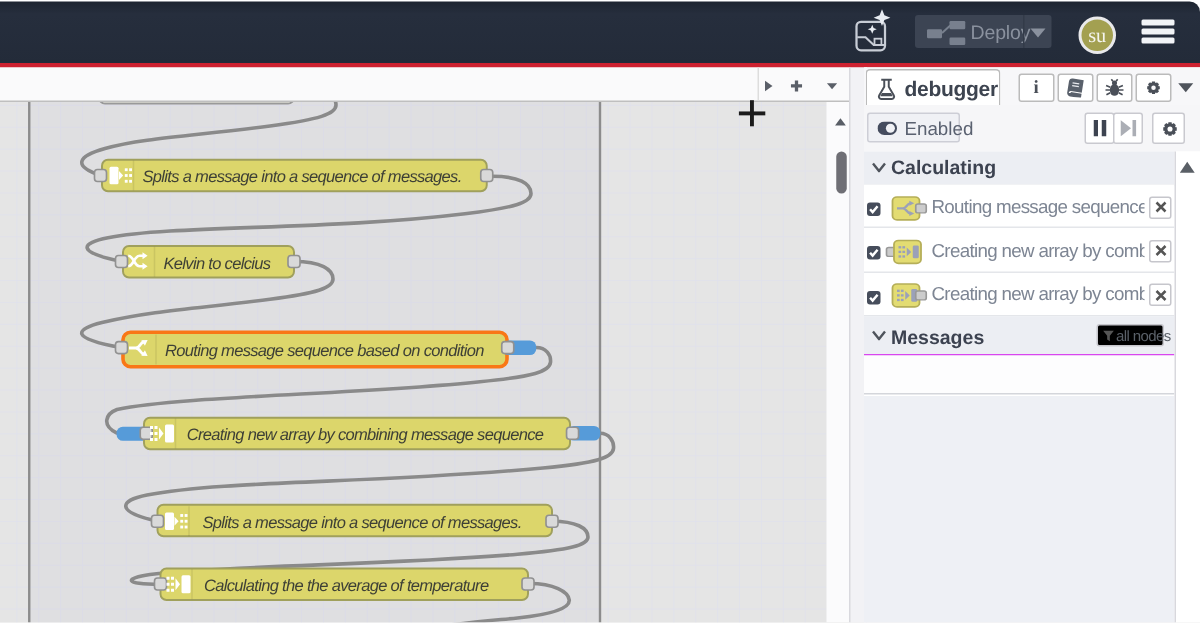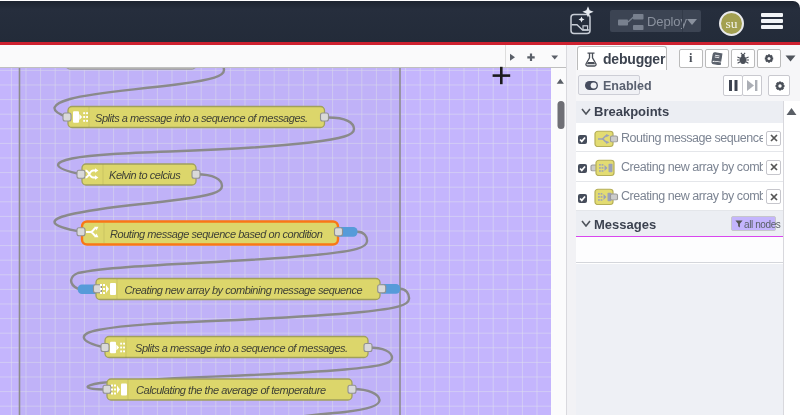--- a/index.html
+++ b/index.html
@@ -10,47 +10,47 @@
   #header{left:0;top:1px;width:800px;height:41px;background:linear-gradient(#1d2430,#262e3d 20%,#232b39);border-top-right-radius:7px;}
   #redline{left:0;top:42px;width:800px;height:3px;background:#ce2130;}
   #deploy{left:610px;top:10px;width:91px;height:22px;background:#3c4453;border-radius:2px;}
   #deploy .txt{position:absolute;left:37px;top:3.5px;color:#8a919e;font-size:13px;letter-spacing:-0.1px;}
   #deploy .sep{position:absolute;left:72px;top:0;width:1px;height:22px;background:#333b49;}
   #avatar{left:719px;top:10.5px;width:21px;height:21px;border-radius:50%;background:#a3a051;border:2px solid #e9e9eb;
           color:#f4f4ee;font-family:"Liberation Serif",serif;font-size:13.5px;font-weight:normal;text-align:center;line-height:21px;}
   .hbar{left:761px;width:22px;height:3.8px;background:#f2f4f7;border-radius:1px;}
   
   #tabstrip{left:0;top:45px;width:566px;height:22px;background:#fafafb;border-bottom:1px solid #bfbfbf;}
-  #canvas{left:0;top:68px;width:566px;height:347px;background:#c4b5fd;}
+  #canvas{left:0;top:68px;width:566px;height:347px;background:#e5e5e5;}
   #vscroll{left:551px;top:68px;width:15px;height:347px;background:#fbfbfc;}
   #sep{left:566px;top:45px;width:10px;height:370px;background:#f2f2f5;border-left:1px solid #d9d9de;border-right:1px solid #e3e3e8;}
   
   #sidebar{left:576px;top:45px;width:224px;height:370px;background:#fff;}
   #sbtabs{left:0;top:0;width:224px;height:25px;background:#f7f7f9;border-bottom:1px solid #bfbfbf;}
   #sbtab{left:1px;top:1px;width:90px;height:24px;background:#fff;border:1px solid #bbb;border-bottom:none;
          border-radius:3px 3px 0 0;box-sizing:border-box;}
   #sbtab span{position:absolute;left:25px;top:4px;font-size:14px;font-weight:bold;letter-spacing:-0.2px;color:#3d4450;}
   .sbbtn{top:4px;width:24px;height:19px;background:#fff;border:1px solid #bbb;border-radius:2px;box-sizing:border-box;}
-  #toolbar{left:0;top:25px;width:224px;height:31px;background:#f6f6f8;font-weight:bold;}
+  #toolbar{left:0;top:25px;width:224px;height:31px;background:#f6f6f8;}
   #enabled{left:2px;top:5px;width:62px;height:20px;background:#f0f1f5;border:1px solid #cdced6;border-radius:2px;box-sizing:border-box;}
   #enabled span{position:absolute;left:24px;top:3px;font-size:12.5px;color:#5a6170;}
   .tbtn{top:5px;height:21px;background:#fff;border:1px solid #c9c9cf;border-radius:2px;box-sizing:border-box;}
   #bphead{left:0;top:56px;width:207px;height:22px;background:#eceef3;border-bottom:1px solid #d9dade;}
   #bphead b,#msghead b{position:absolute;left:18px;top:3px;font-size:13px;color:#3c4250;}
   .bprow{left:0;width:207px;height:28.4px;background:#fff;border-bottom:1px solid #e4e6ea;}
   .chk{position:absolute;left:2.3px;top:12px;width:9px;height:9px;background:#464d5b;border-radius:2px;}
   .chk svg{position:absolute;left:0;top:0;}
   .xbtn{position:absolute;left:190px;top:7.5px;width:15px;height:15px;background:#fff;border:1px solid #c6c6cc;
         border-radius:2px;box-sizing:border-box;}
   .bptxt{position:absolute;left:45px;top:7.5px;font-size:12.5px;letter-spacing:-0.45px;color:#7d8593;white-space:nowrap;overflow:hidden;width:142px;}
   #msghead{left:0;top:166px;width:207px;height:25px;background:#eceef3;border-bottom:1px solid #d946ef;}
   #msgwhite{left:0;top:192px;width:207px;height:25px;background:#fdfdfe;border-bottom:1px solid #d4d6db;}
   #msggray{left:0;top:219px;width:207px;height:151px;background:#eef0f5;}
   #sbgutter{left:207px;top:56px;width:17px;height:314px;background:#fff;border-left:1px solid #d8d8dd;}
-  #allnodes{left:155px;top:5px;width:45px;height:15px;background:#c4b5fd;border:1px solid #c6c6cc;border-radius:2px;box-sizing:border-box;}
+  #allnodes{left:155px;top:5px;width:45px;height:15px;background:#000000;border:1px solid #c6c6cc;border-radius:2px;box-sizing:border-box;}
   #allnodes span{position:absolute;left:12px;top:1.5px;font-size:10px;letter-spacing:-0.4px;color:#5a6068;white-space:nowrap;}
 </style>
 </head>
 <body>
 <div id="header" class="abs"></div>
 <div id="redline" class="abs"></div>
 
 <svg class="abs" style="left:560px;top:0;width:50px;height:42px" viewBox="0 0 50 42">
   <rect x="11" y="14.5" width="19" height="19" rx="3" fill="none" stroke="#c8cdd6" stroke-width="1.5"></rect>
   <path d="M11.5 24.8 H17 L22.5 30 H29.5" fill="none" stroke="#c8cdd6" stroke-width="1.4"></path>
@@ -328,21 +328,21 @@
           <circle cx="7" cy="7" r="1.7" fill="#fff"></circle>
         </g>
       </svg>
     </div>
   </div>
 
   <div id="bphead" class="abs">
     <svg class="abs" style="left:5px;top:7px;width:10px;height:7px" viewBox="0 0 10 7">
       <path d="M1 1 L5 6 L9 1" fill="none" stroke="#4f545c" stroke-width="1.6"></path>
     </svg>
-    <b>Breakpoints</b>
+    <b>Calculating</b>
     <svg class="abs" style="left:210px;top:6px;width:11px;height:9px;z-index:5" viewBox="0 0 12 10">
       <path d="M6 1 L11.5 9 L0.5 9 z" fill="#5a5f66"></path>
     </svg>
   </div>
 
   <div class="bprow abs" style="top:78px">
     <div class="chk">
         <svg width="9" height="9" viewBox="0 0 11 11">
           <path d="M2.5 5.5 L4.6 7.8 L8.6 3" stroke="#fff" stroke-width="2" fill="none"></path>
         </svg>

